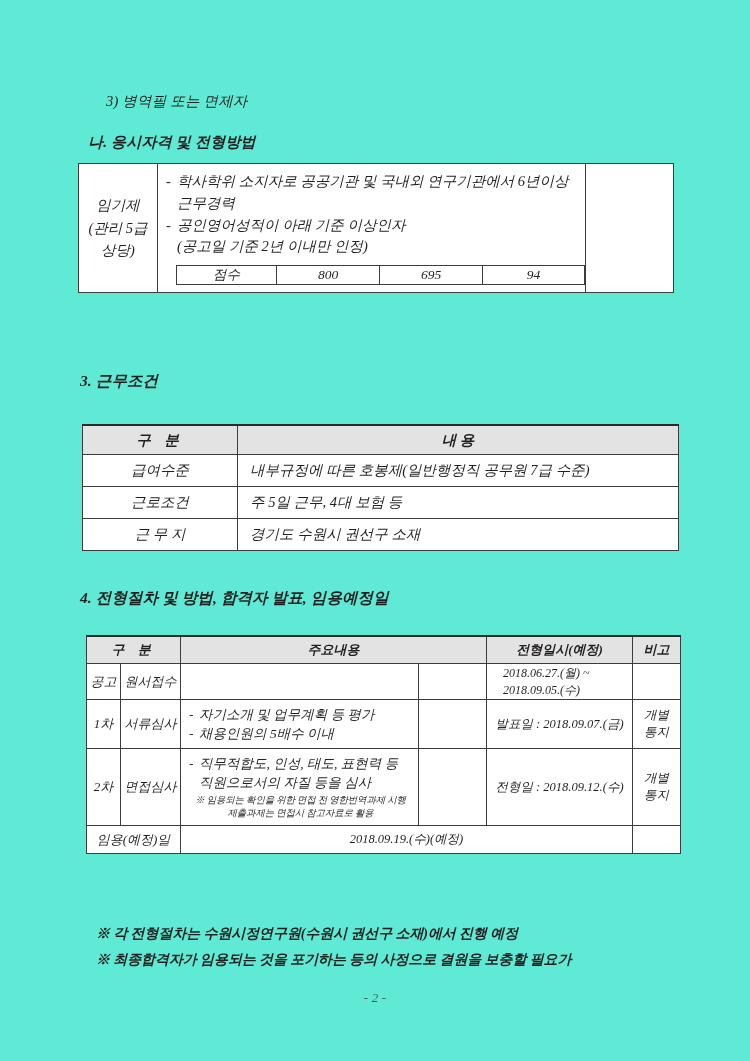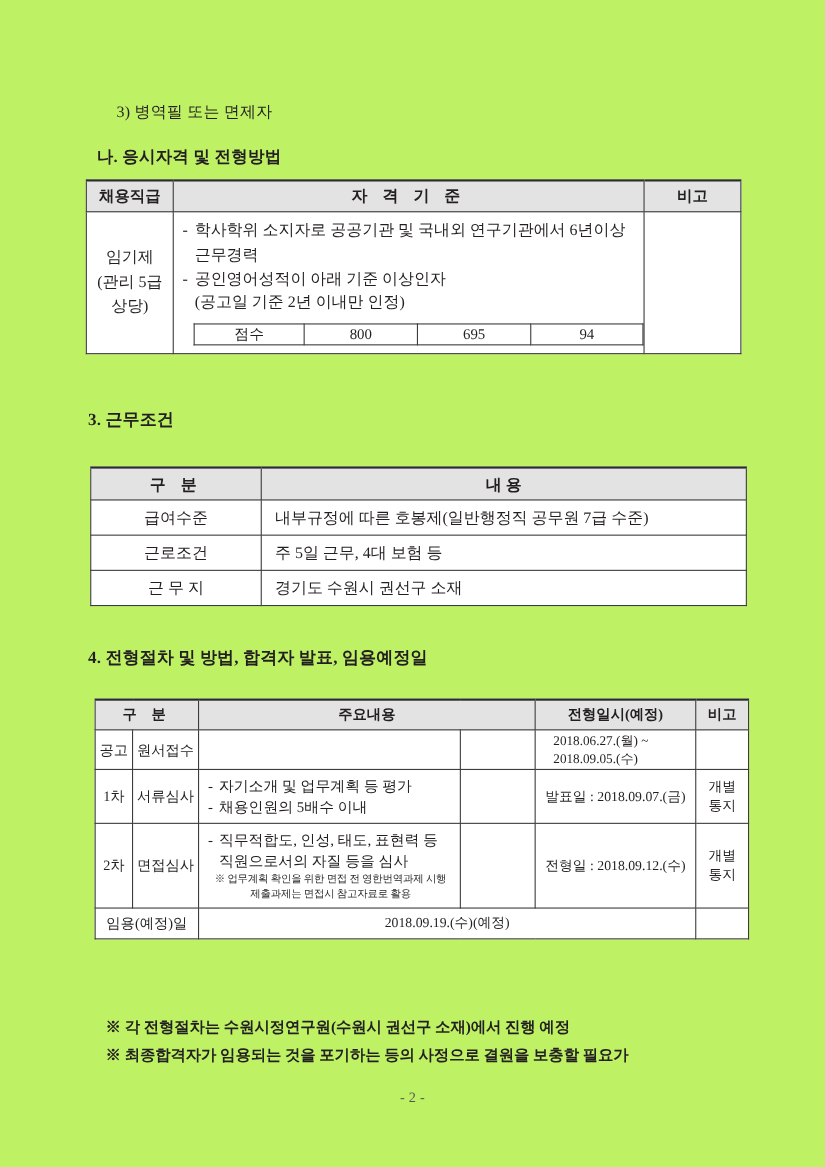--- a/index.html
+++ b/index.html
@@ -14,22 +14,23 @@
     position: relative;
     font-family: "Liberation Serif", "DejaVu Serif", serif;
     color: #231f20;
     -webkit-font-smoothing: antialiased;
   }
   .page {
     position: absolute;
     inset: 0;
     width: 750px;
     height: 1061px;
-    background: #bef264;
+    background: #5eead4;
     overflow: hidden;
+    font-style: italic;
   }
 
   
   .line {
     position: absolute;
     white-space: nowrap;
     letter-spacing: 0.2px;
   }
   .sub-item {
     font-size: 14.5px;
@@ -177,25 +178,20 @@
 
   <div class="line heading-b" style="left:88px; top:133px;">나. 응시자격 및 전형방법</div>
 
   <table class="doc" id="t1">
     <colgroup>
       <col style="width:79px">
         <col style="width:428px">
         <col style="width:88px">
     </colgroup>
     <tbody>
-        <tr>
-      <th class="h-grade thick-top">채용직급</th>
-      <th class="h-std thick-top sp-head">자 격 기 준</th>
-      <th class="h-note thick-top">비고</th>
-    </tr>
     <tr>
       <td class="c-grade">
         <div>임기제</div>
         <div>(관리 5급</div>
         <div>상당)</div>
       </td>
       <td class="c-body">
         <span class="bullet-row"><span class="dash">-</span><span>학사학위 소지자로 공공기관 및 국내외 연구기관에서 6년이상</span></span>
         <span class="bullet-cont">근무경력</span>
         <span class="bullet-row"><span class="dash">-</span><span>공인영어성적이 아래 기준 이상인자</span></span>
@@ -295,21 +291,21 @@
         <div>통지</div>
       </td>
     </tr>
 
     <tr style="height:62px;">
       <td class="c-stage">2차</td>
       <td class="c-name">면접심사</td>
       <td class="main-cell">
         <span class="m-line"><span class="dash">-</span><span>직무적합도, 인성, 태도, 표현력  등</span></span>
         <span class="m-cont">직원으로서의 자질 등을 심사</span>
-        <span class="m-foot">※ 업무계획 확인을 위한 면접 전 영한번역과제 시행</span>
+        <span class="m-foot">※ 임용되는 확인을 위한 면접 전 영한번역과제 시행</span>
         <span class="m-foot">제출과제는 면접시 참고자료로 활용</span>
       </td>
       <td></td>
       <td class="date-single">전형일 : 2018.09.12.(수)</td>
       <td class="c-rem">
         <div>개별</div>
         <div>통지</div>
       </td>
     </tr>
 

